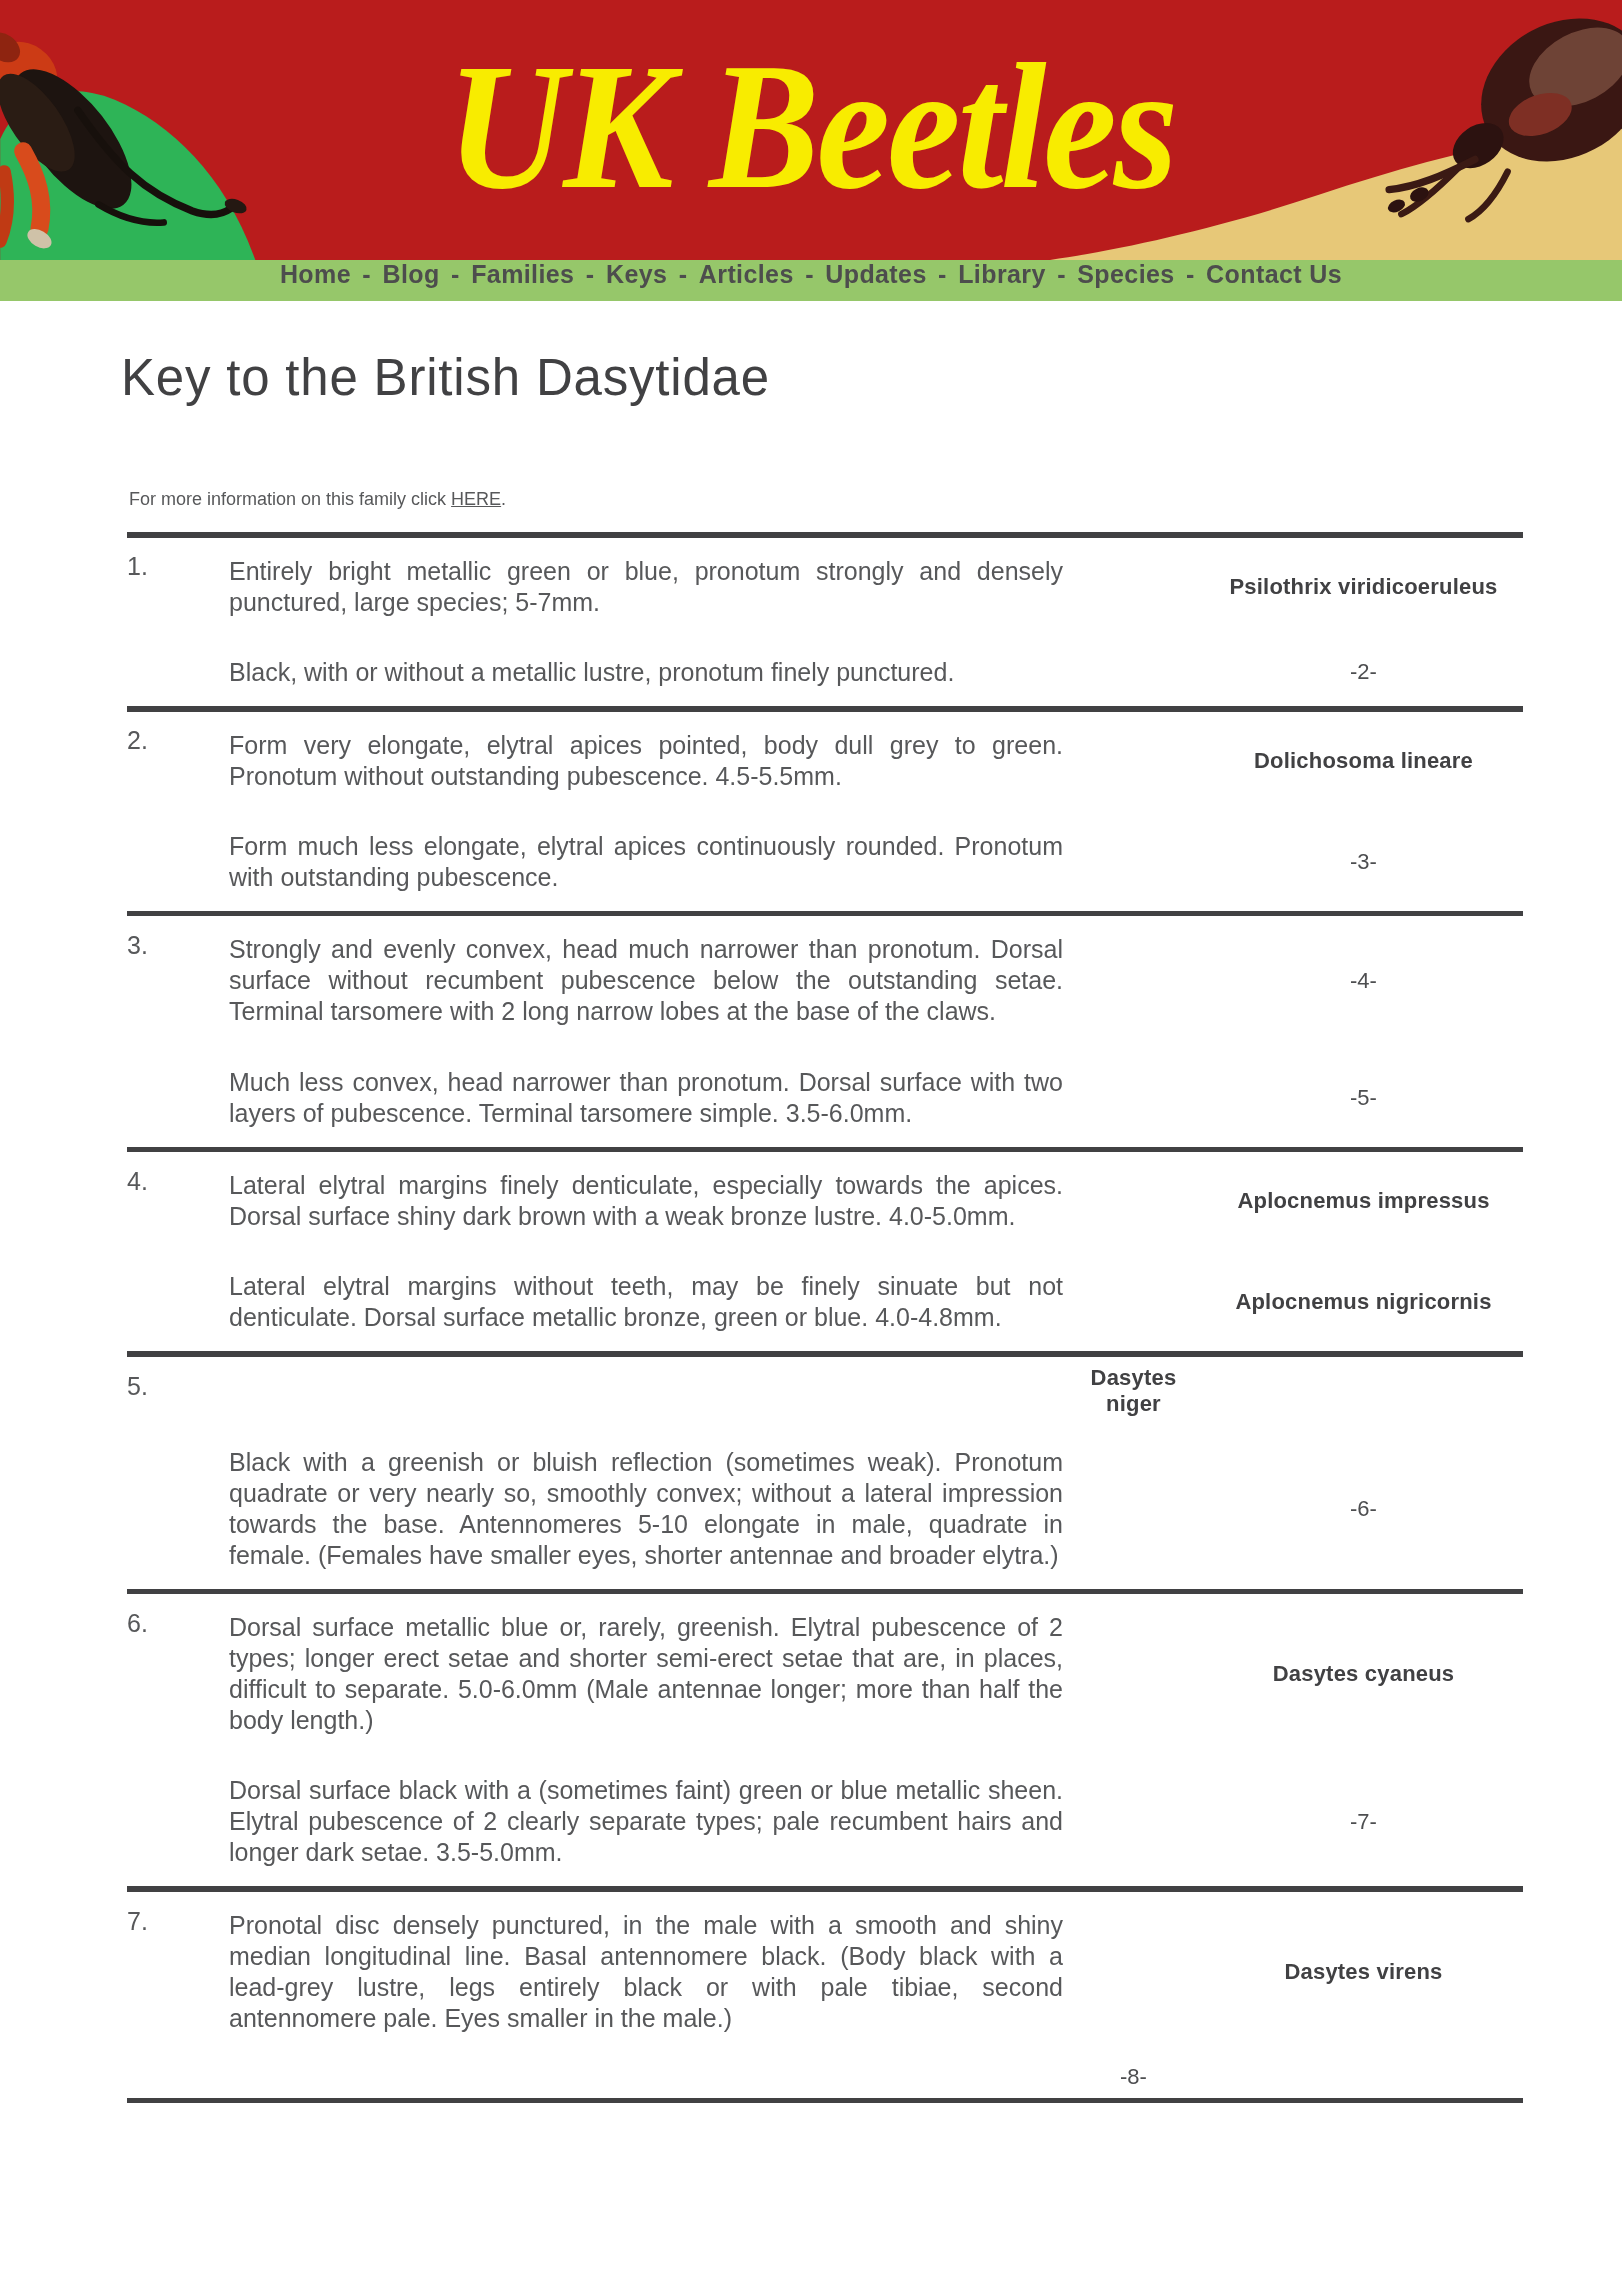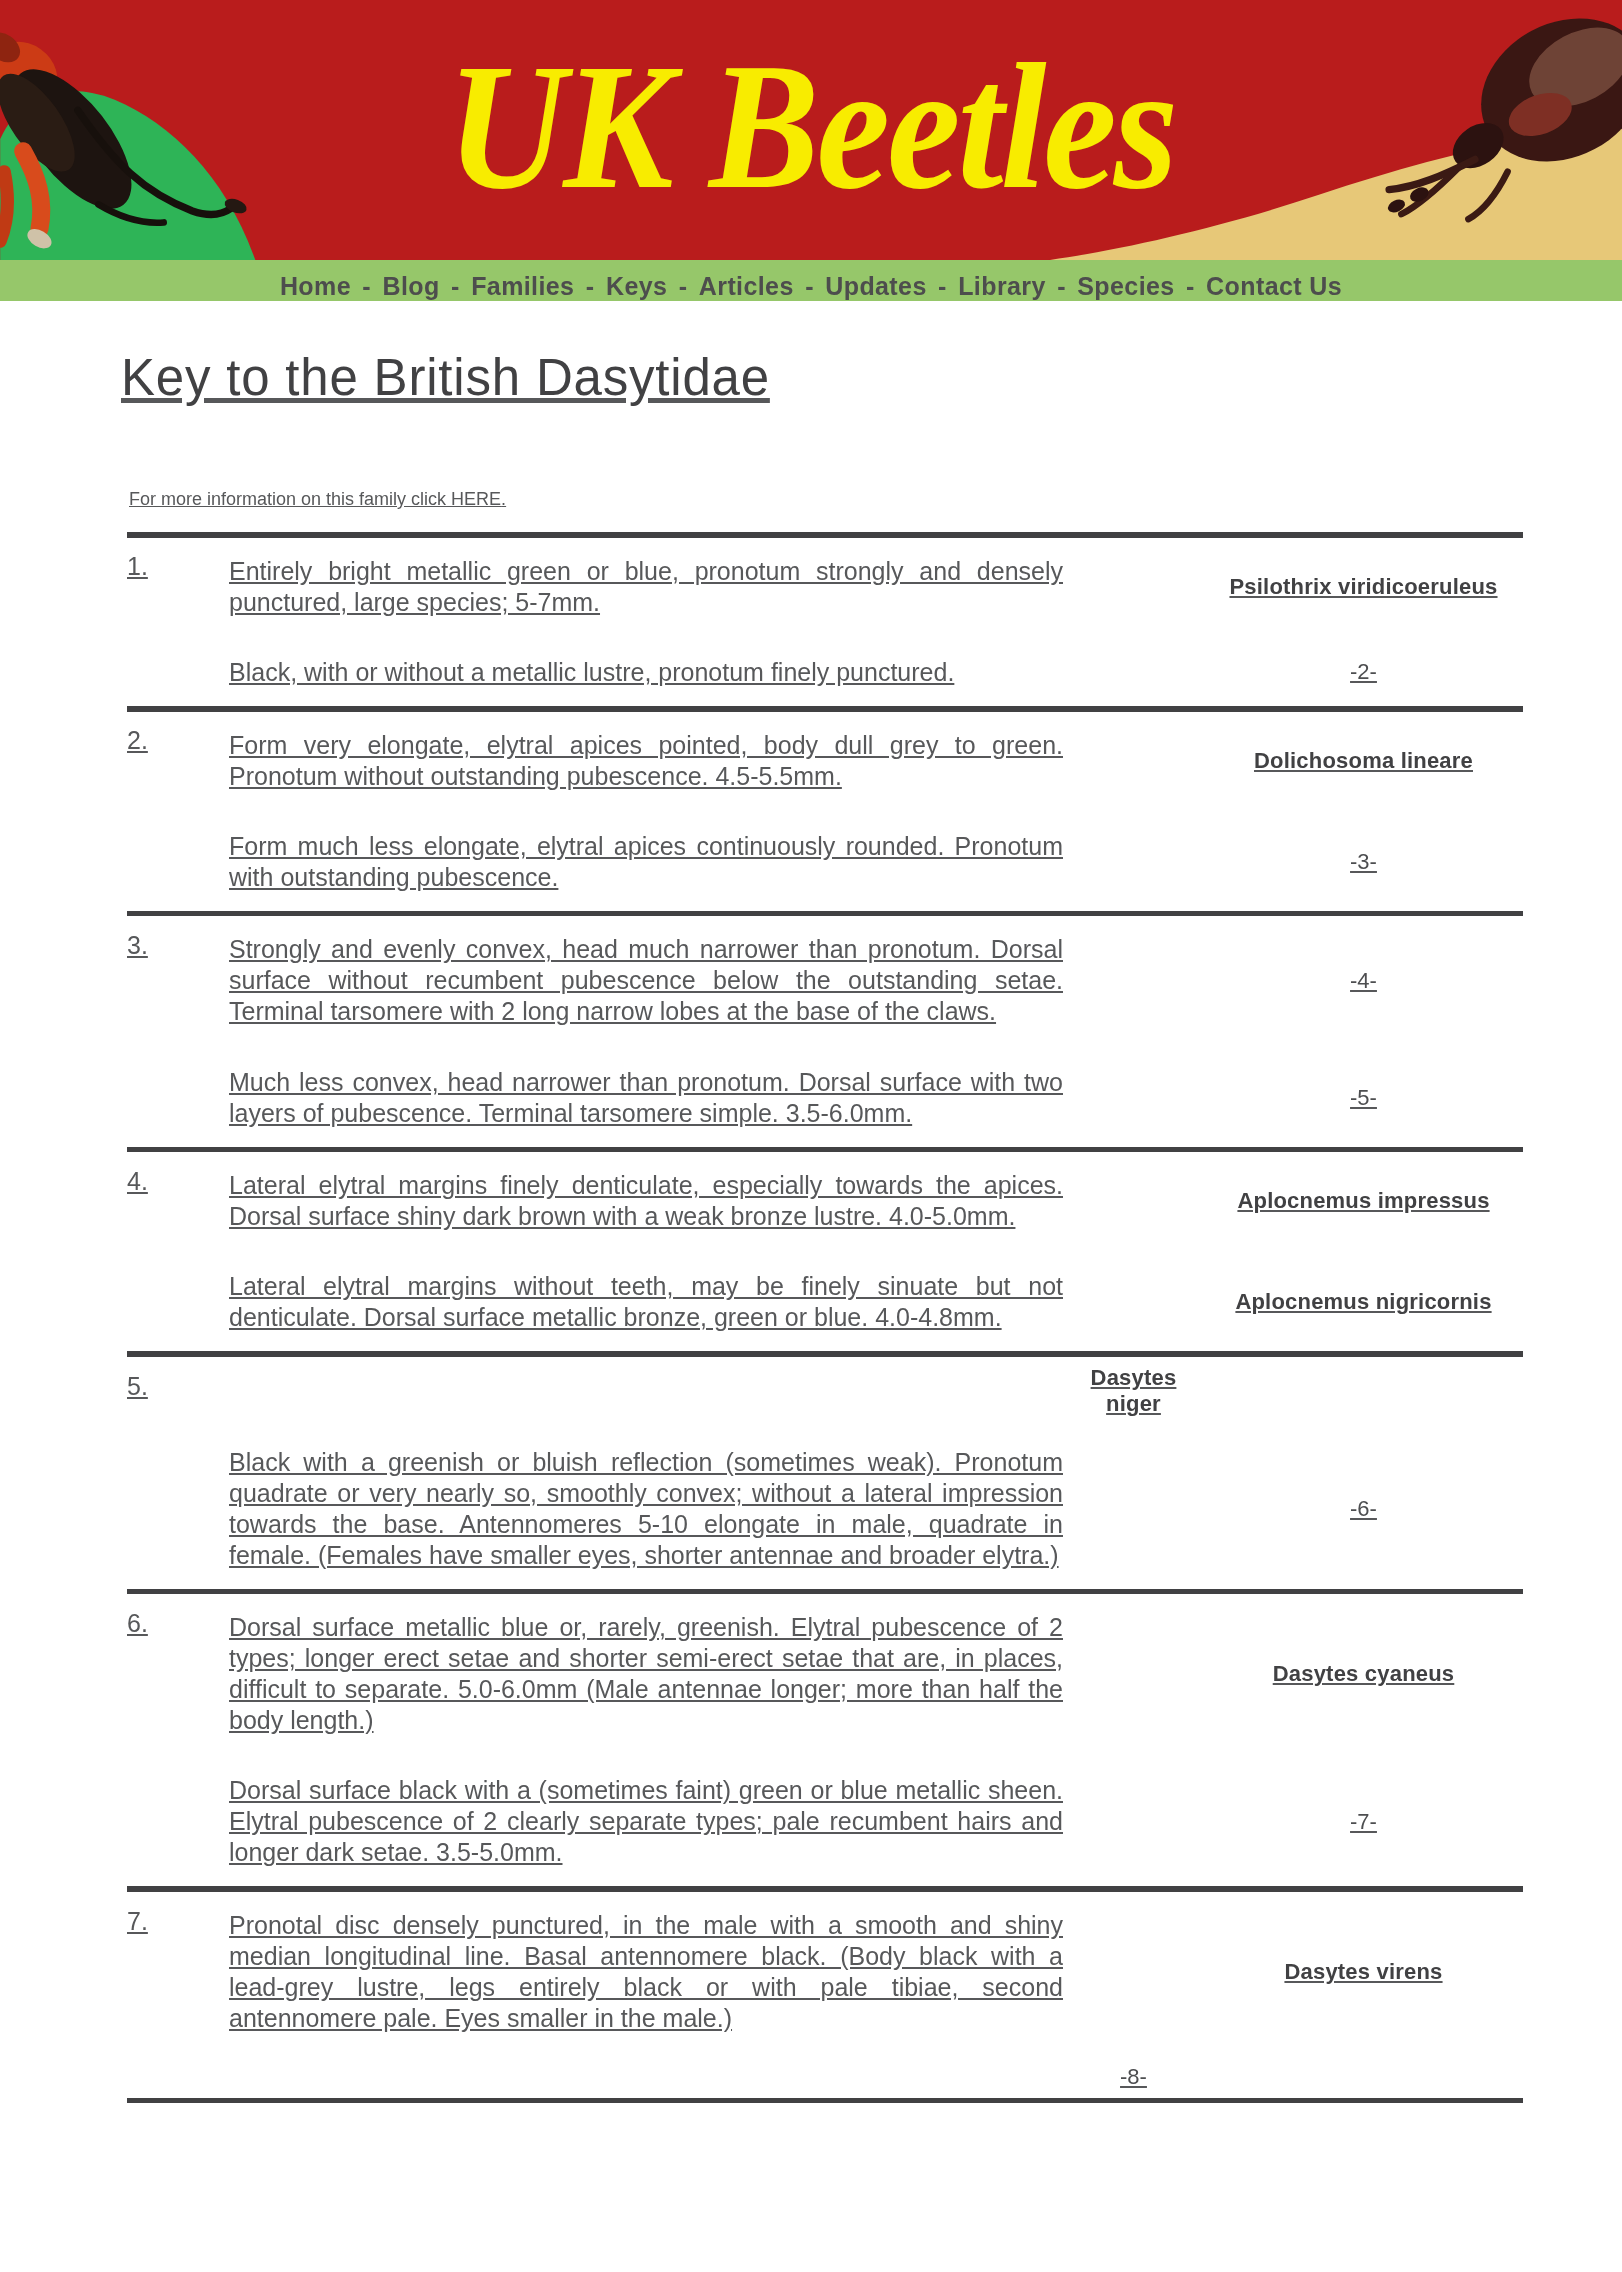--- a/index.html
+++ b/index.html
@@ -27,29 +27,29 @@
     font-size:180px; line-height:237px;
     color:#f8ec00;
     letter-spacing:-3.3px;
     transform:scaleX(0.92);
   }
 
   
   .navbar {
     width:1622px; height:41px;
     background:#96c76a;
-    display:flex; align-items:flex-end; justify-content:center;
+    display:flex; align-items:flex-start; justify-content:center;
     font-size:25px; font-weight:bold; color:#4d4d4d;
     letter-spacing:0.4px;
   }
   .navbar a { color:#4d4d4d; text-decoration:none; cursor:pointer; }
   .navbar .sep { margin:0 11.4px; }
 
   
-  .content { width:1622px; background:#ffffff;text-decoration:underline; }
+  .content { width:1622px; background:#ffffff; }
   .page-title {
     margin:47px 0 0 121px;
     font-size:51px; font-weight:300;
     color:#414143; letter-spacing:0.8px;
     font-family:"Liberation Sans", sans-serif;
   }
   .intro {
     margin:82px 0 0 129px;
     font-size:18px; color:#57585a;
   }

